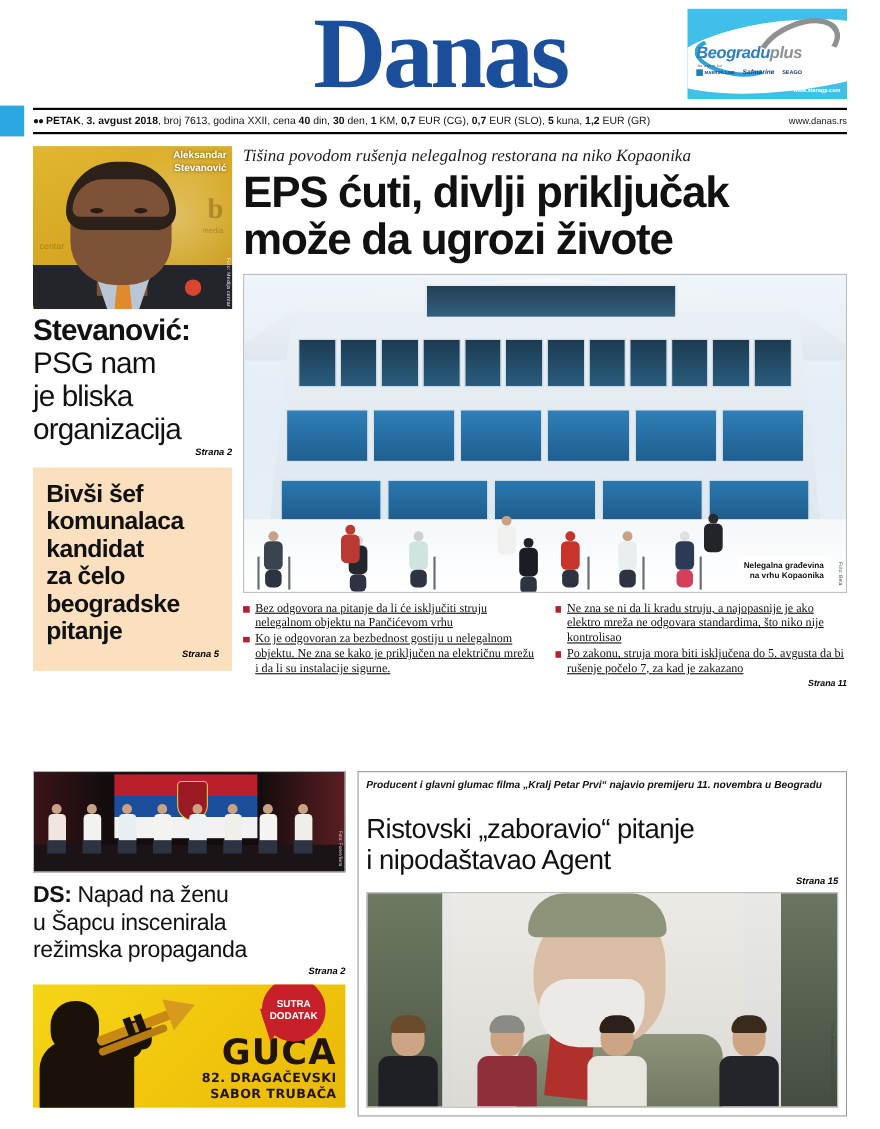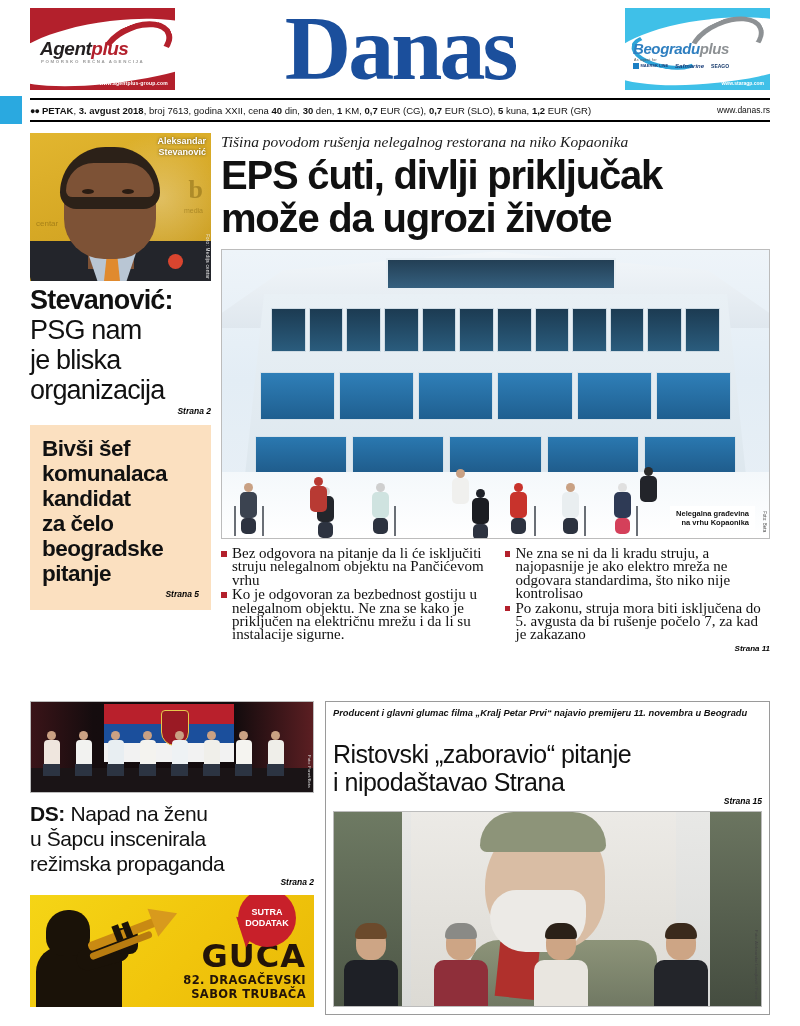--- a/index.html
+++ b/index.html
@@ -292,22 +292,22 @@
   .mp-credit {
     position: absolute; right: 2px; bottom: 6px; writing-mode: vertical-rl;
     font-size: 4.6px; color: #444;
   }
 
   
   .bullets { display: flex; gap: 18px; margin-top: 8px; }
   .bullets ul { list-style: none; flex: 1; }
   .bullets li {
     font-family: "Liberation Serif", serif;
-    font-size: 15px; line-height: 13.4px; color: #111;
-    padding-left: 11px; position: relative; margin-bottom: 1px;
+    font-size: 11px; line-height: 13.4px; color: #111;
+    padding-left: 11px; position: relative; margin-bottom: 1px; text-decoration: underline;
   }
   .bullets li::before {
     content: ""; position: absolute; left: 0; top: 4px;
     width: 5.5px; height: 5.5px; background: #b3202c;
   }
   .bullets .strana { text-align: right; font-size: 8px; font-weight: bold; font-style: italic;
      font-family: "Liberation Sans", sans-serif; margin-top: 2px; }
 
   
   .botrow { position: relative; margin-top: 10px; height: 320px; }
@@ -409,29 +409,20 @@
   .ff .t { width: 54px; height: 46px; border-radius: 10px 10px 0 0; }
   .fp-credit { position: absolute; right: 2px; bottom: 6px; writing-mode: vertical-rl; font-size: 4.4px; color: #444; }
 </style>
 </head>
 <body>
 
 <div class="page">
 
   <div class="masthead">
 
-    <div class="logo-left">
-      <div class="swoosh-a"></div>
-      <div class="arc"></div>
-      <div class="lw-name">
-        <span class="p1">Agent</span><span class="p2">plus</span>
-      </div>
-      <div class="lw-sub">POMORSKO REČNA AGENCIJA</div>
-      <div class="lw-url">www.agentplus-group.com</div>
-    </div>
 
     <div class="nameplate">Danas</div>
 
     <div class="logo-right">
       <div class="swoosh-b"></div>
       <div class="arc2"></div>
       <div class="arc3"></div>
       <div class="rw-name">
         <span class="p1">Beogradu</span><span class="p2">plus</span>
       </div>
@@ -701,21 +692,21 @@
               <div>DODATAK</div>
             </div>
           </div>
         </div>
       </div>
 
       <div class="br">
         <div class="br-kicker">Producent i glavni glumac filma „Kralj Petar Prvi“ najavio premijeru 11. novembra u Beogradu</div>
         <div class="br-head">
           <div>Ristovski „zaboravio“ pitanje</div>
-          <div>i nipodaštavao Strana</div>
+          <div>i nipodaštavao Agent</div>
         </div>
         <div class="strana-r">Strana 15</div>
 
         <div class="filmphoto">
           <div class="fp-bg"></div>
           <div class="fp-panelL"></div>
           <div class="fp-panelR"></div>
           <div class="fp-poster">
             <div class="fp-coat"></div>
             <div class="fp-scarf"></div>

